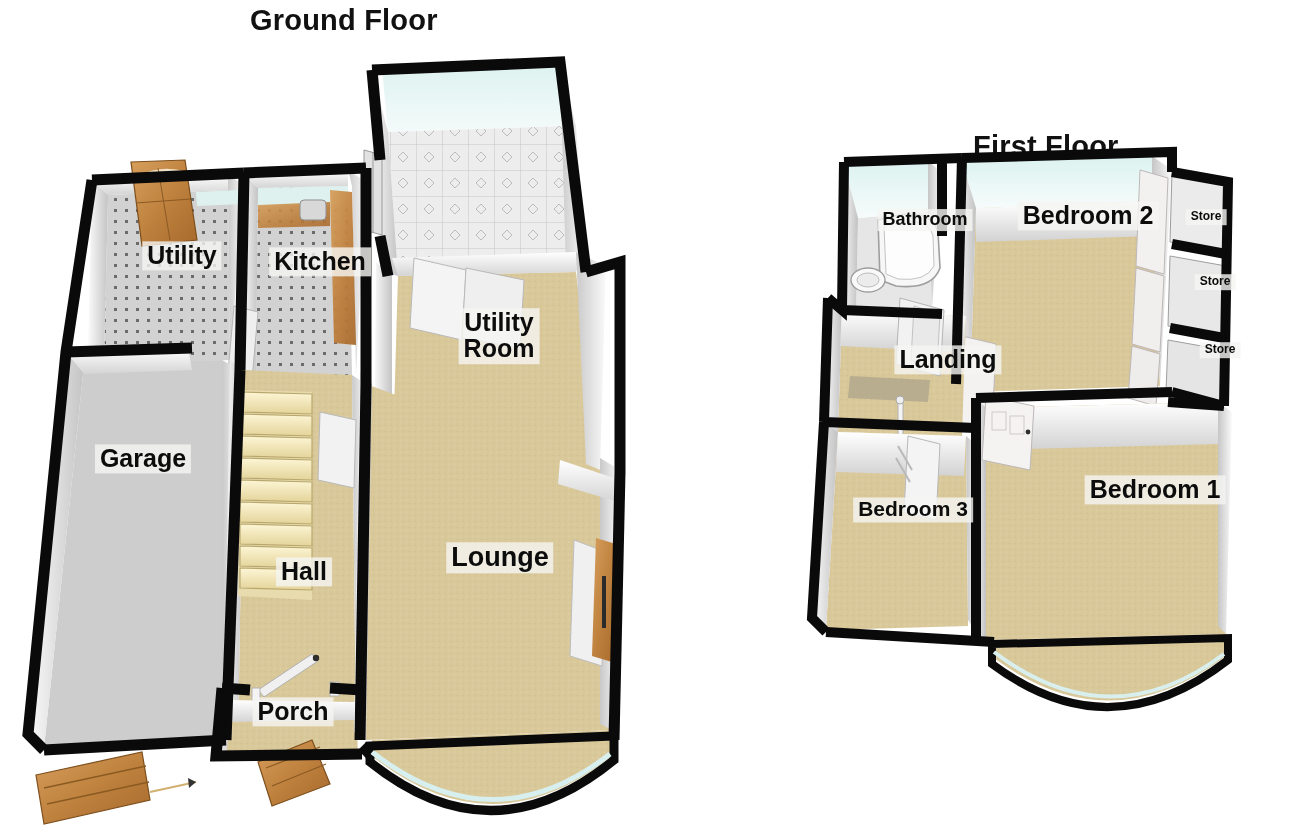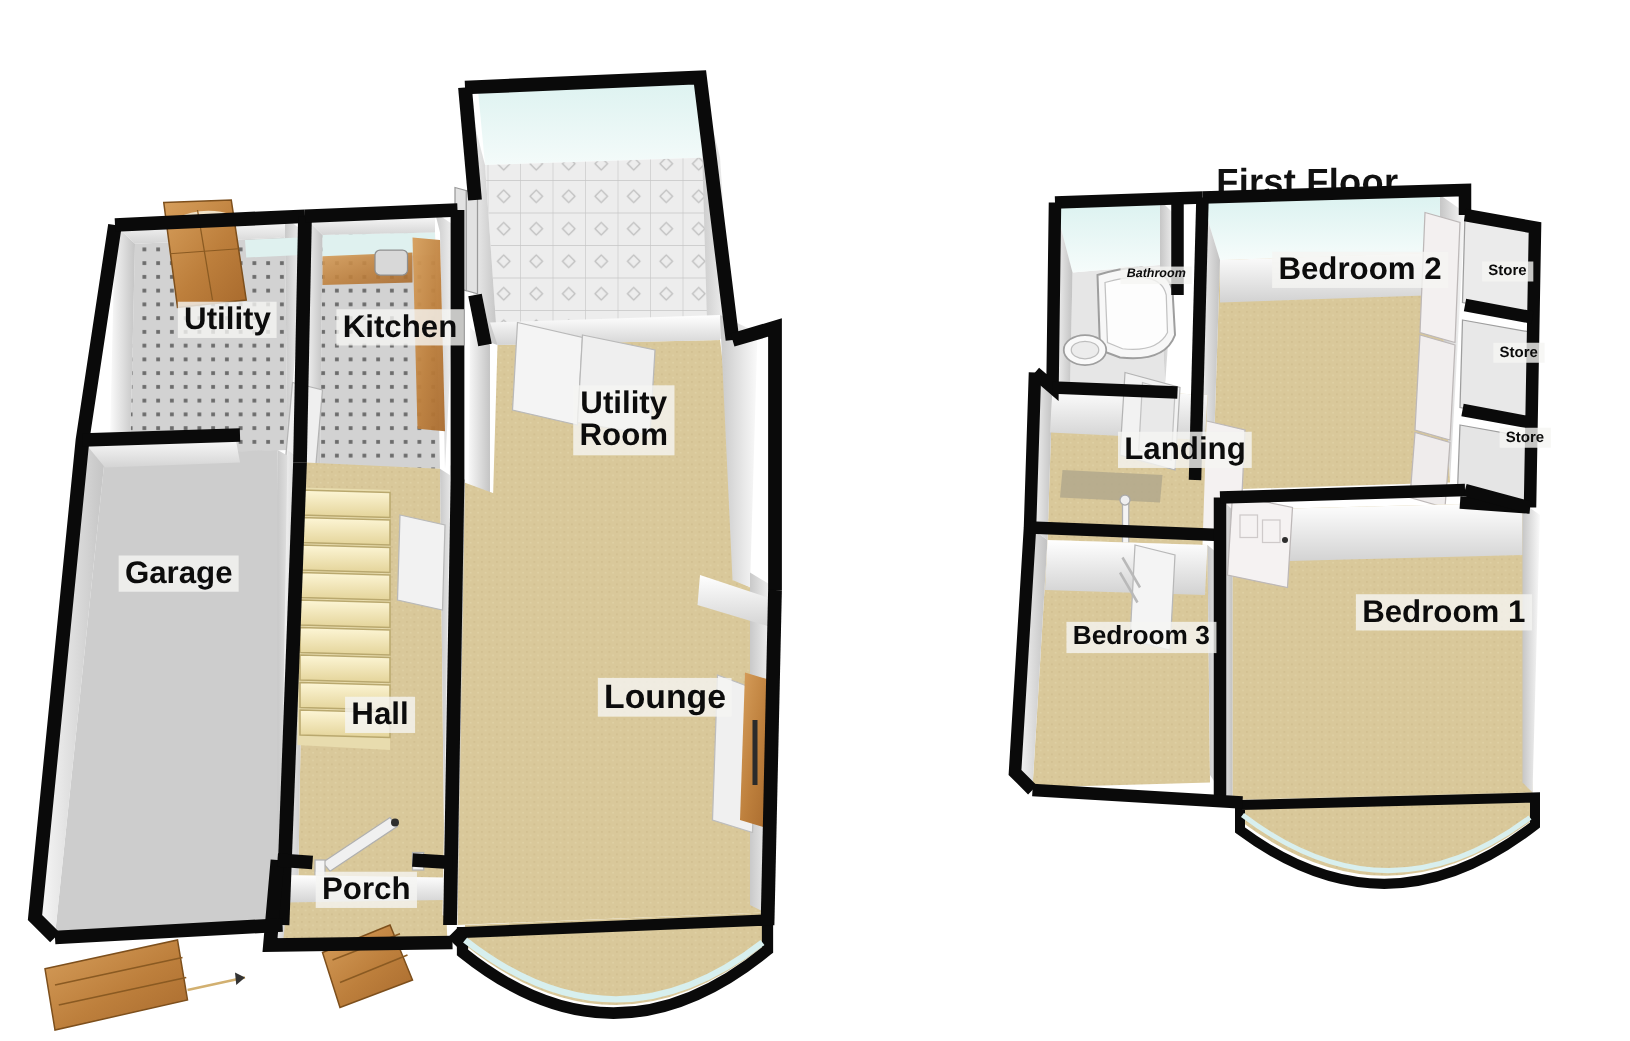--- a/index.html
+++ b/index.html
@@ -41,28 +41,29 @@
     padding: 1px 5px 2px 5px;
     line-height: 1.05;
     white-space: pre;
     text-align: center;
     transform: translate(-50%, -50%);
     pointer-events: auto;
   }
   .sz-xl { font-size: 27px; }
   .sz-lg { font-size: 25px; }
   .sz-md { font-size: 21px; }
-  .sz-sm { font-size: 10px; font-style: italic; }
+  .sz-sm { font-size: 18px; }
   .sz-xs { font-size: 12px; margin-top: 24px; }
 </style>
 </head>
 <body>
 
 <div id="stage">
 
+  <div class="floor-title" id="title-ground">Ground Floor</div>
   <div class="floor-title" id="title-first">First Floor</div>
 
   <div class="plan" id="plan-ground">
     <svg viewBox="0 0 720 793" preserveAspectRatio="none">
       <defs>
 
         <pattern id="gSpeck" width="11" height="11" patternUnits="userSpaceOnUse">
           <rect width="11" height="11" fill="#d2d2d2"></rect>
           <rect x="4" y="4" width="3" height="3" fill="#6b6b6b"></rect>
         </pattern>
@@ -274,21 +275,21 @@
         <path d="M362 714 L370 706"></path>
       </g>
     </svg>
 
     <div class="room-label sz-lg" style="left:182px; top:216px;">Utility</div>
     <div class="room-label sz-lg" style="left:320px; top:222px;">Kitchen</div>
     <div class="room-label sz-lg" style="left:499px; top:296px;">Utility
 Room</div>
     <div class="room-label sz-lg" style="left:143px; top:419px;">Garage</div>
     <div class="room-label sz-lg" style="left:304px; top:532px;">Hall</div>
-    <div class="room-label sz-xl" style="left:500px; top:518px;margin-left:32px;">Lounge</div>
+    <div class="room-label sz-xl" style="left:500px; top:518px;">Lounge</div>
     <div class="room-label sz-lg" style="left:293px; top:672px;">Porch</div>
   </div>
 
   <div class="plan" id="plan-first">
     <svg viewBox="0 0 500 560" preserveAspectRatio="none">
       <defs>
         <pattern id="fCarpet" width="6" height="6" patternUnits="userSpaceOnUse">
           <rect width="6" height="6" fill="#d9c89a"></rect>
           <circle cx="1.5" cy="1.5" r="0.7" fill="#cfbd8d"></circle>
           <circle cx="4.5" cy="4.2" r="0.7" fill="#e2d3a8"></circle>

